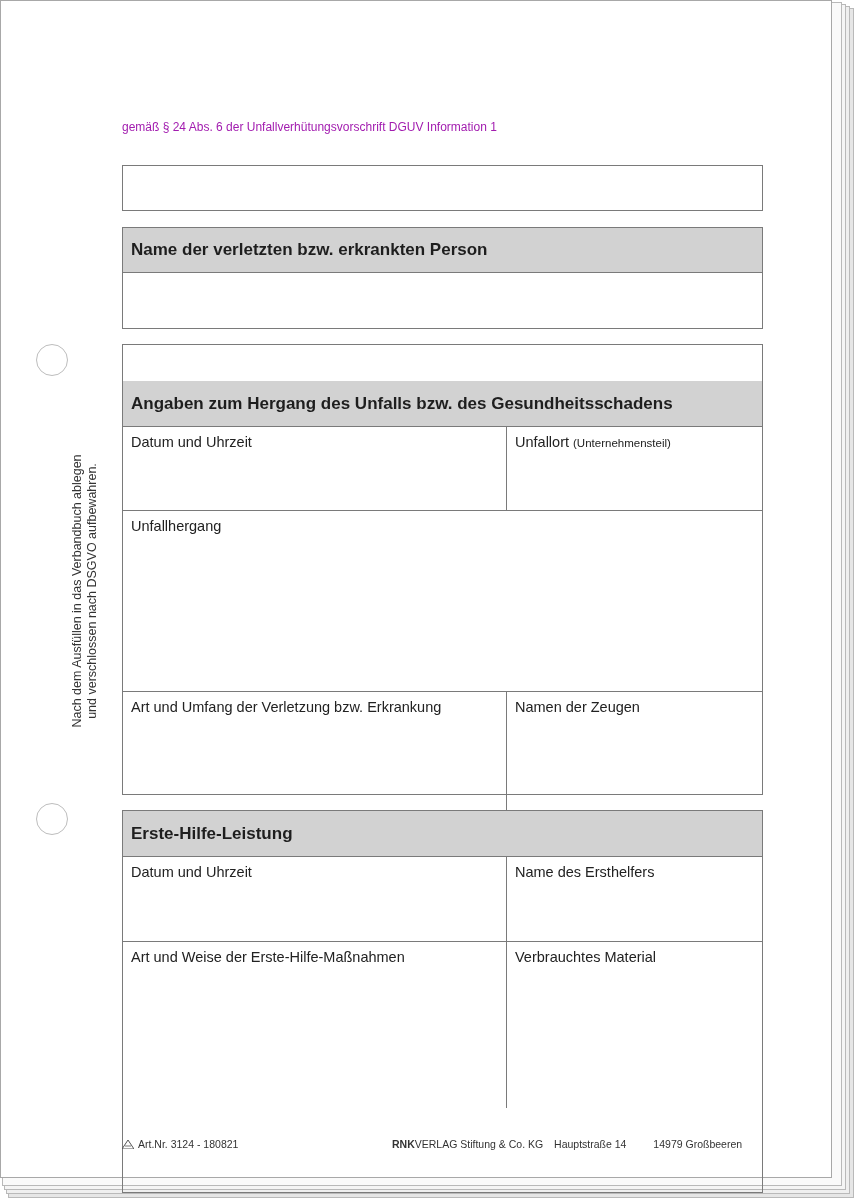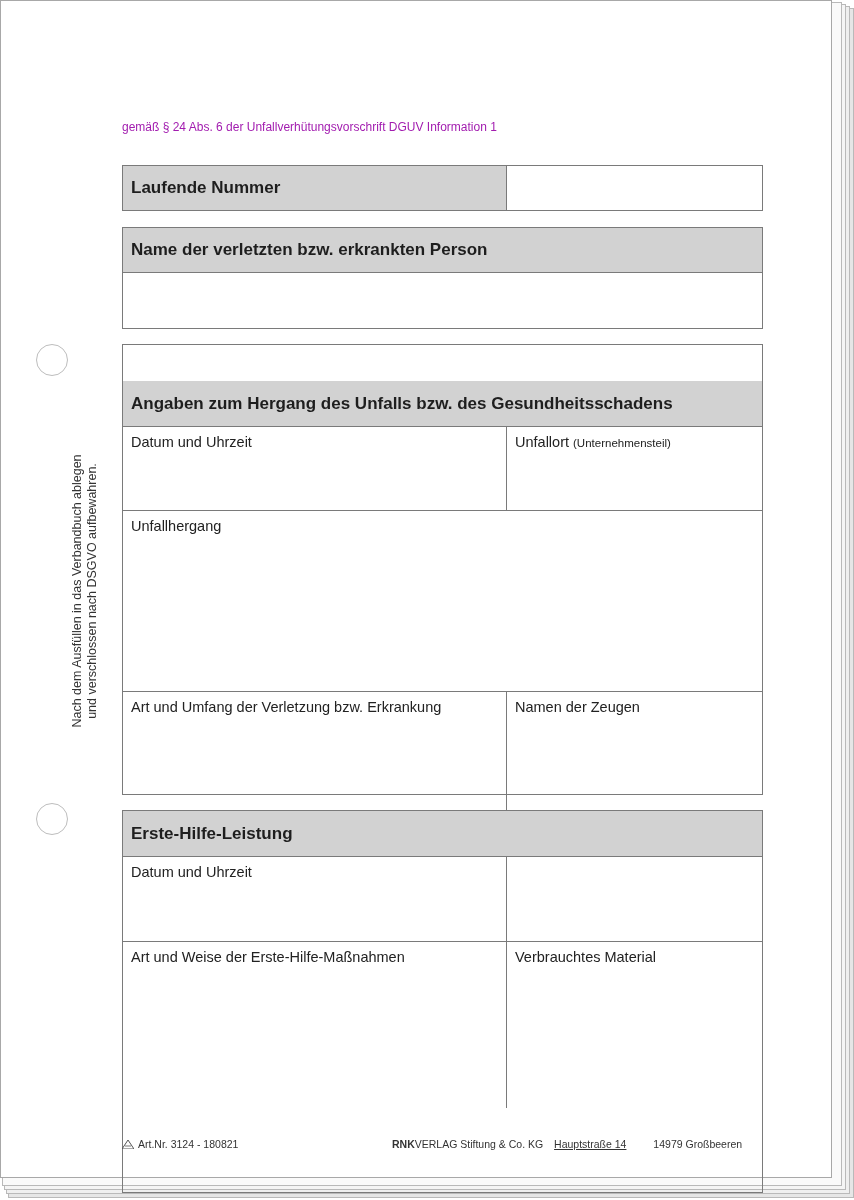--- a/index.html
+++ b/index.html
@@ -40,21 +40,20 @@
   <div class="punch" style="top:802px;"></div>
 
   <div class="side-note">
     <div>Nach dem Ausfüllen in das Verbandbuch ablegen</div>
     <div>und verschlossen nach DSGVO aufbewahren.</div>
   </div>
 
   <div class="subtitle">gemäß § 24 Abs. 6 der Unfallverhütungsvorschrift DGUV Information 1</div>
 
   <div class="box" style="top:164px; height:46px; display:flex;">
-    <div class="hdr" style="width:384px; height:100%; border-bottom:none; border-right:1px solid #7a7a7a;">Laufende Nummer</div>
     <div style="flex:1; height:100%;"></div>
   </div>
 
   <div class="box" style="top:226px; height:102px;">
     <div class="hdr" style="height:45px;">Name der verletzten bzw. erkrankten Person</div>
     <div style="height:55px;"></div>
   </div>
 
   <div class="box" style="top:343px; height:451px;">
     <div class="hdr" style="height:46px;margin-top:36px;">Angaben zum Hergang des Unfalls bzw. des Gesundheitsschadens</div>
@@ -81,35 +80,38 @@
       </div>
     </div>
   </div>
 
   <div class="box" style="top:809px; height:383px;">
     <div class="hdr" style="height:46px;">Erste-Hilfe-Leistung</div>
     <div class="row first" style="height:84px;">
       <div class="cell left">
         <span>Datum und Uhrzeit</span>
       </div>
+      <div class="cell right">
+        <span>Name des Ersthelfers</span>
+      </div>
     </div>
     <div class="row" style="height:166px;">
       <div class="cell left">
         <span>Art und Weise der Erste-Hilfe-Maßnahmen</span>
       </div>
       <div class="cell right">
         <span>Verbrauchtes Material</span>
       </div>
     </div>
   </div>
 
   <div class="footer" style="left:121px;">
     <svg class="logo" viewBox="0 0 12 9">
       <polygon points="6,0 12,9 0,9" fill="none" stroke="#555" stroke-width="1"></polygon>
       <line x1="3" y1="6" x2="9" y2="6" stroke="#555" stroke-width="0.8"></line>
     </svg><span>Art.Nr. 3124 - 180821</span>
   </div>
   <div class="footer" style="left:391px;">
     <b>RNK</b><span>VERLAG Stiftung &amp; Co. KG</span>
-    <span style="margin-left:8px;text-decoration:underline;">Hauptstraße 14</span>
+    <span style="margin-left:8px;">Hauptstraße 14</span>
     <span style="margin-left:24px;">14979 Großbeeren</span>
   </div>
 </div>
 
 </body></html>

